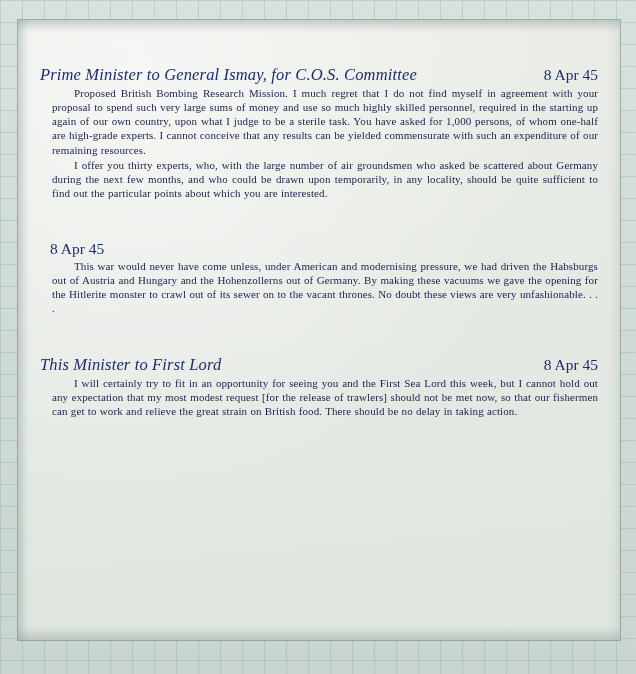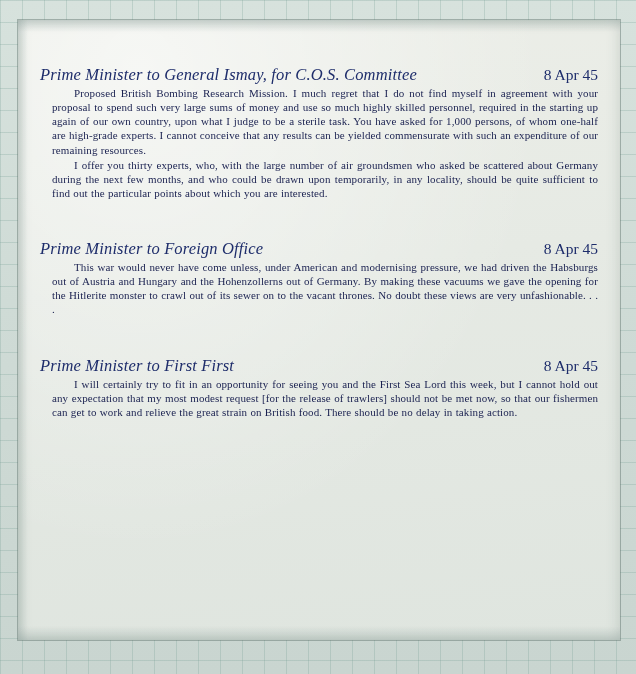--- a/index.html
+++ b/index.html
@@ -117,29 +117,28 @@
         <div class="entry-head">
           <span class="entry-title">Prime Minister to General Ismay, for C.O.S. Committee</span>
           <span class="entry-date">8 Apr 45</span>
         </div>
         <p class="para">Proposed British Bombing Research Mission.  I much regret that I do not find myself in agreement with your proposal to spend such very large sums of money and use so much highly skilled personnel, required in the starting up again of our own country, upon what I judge to be a sterile task.  You have asked for 1,000 persons, of whom one-half are high-grade experts.  I cannot conceive that any results can be yielded commensurate with such an expenditure of our remaining resources.</p>
         <p class="para">I offer you thirty experts, who, with the large number of air groundsmen who asked be scattered about Germany during the next few months, and who could be drawn upon temporarily, in any locality, should be quite sufficient to find out the particular points about which you are interested.</p>
       </div>
 
       <div class="entry">
         <div class="entry-head">
-          <span class="entry-title">Prime Minister to Foreign Office</span>
           <span class="entry-date">8 Apr 45</span>
         </div>
         <p class="para">This war would never have come unless, under American and modernising pressure, we had driven the Habsburgs out of Austria and Hungary and the Hohenzollerns out of Germany.  By making these vacuums we gave the opening for the Hitlerite monster to crawl out of its sewer on to the vacant thrones.  No doubt these views are very unfashionable. . . .</p>
       </div>
 
       <div class="entry">
         <div class="entry-head">
-          <span class="entry-title">Prime Minister to First First</span>
+          <span class="entry-title">This Minister to First Lord</span>
           <span class="entry-date">8 Apr 45</span>
         </div>
         <p class="para">I will certainly try to fit in an opportunity for seeing you and the First Sea Lord this week, but I cannot hold out any expectation that my most modest request [for the release of trawlers] should not be met now, so that our fishermen can get to work and relieve the great strain on British food.  There should be no delay in taking action.</p>
       </div>
 
       <div class="smear smear-top"></div>
       <div class="smear smear-left"></div>
       <div class="smear smear-bottom"></div>
     </div>
   </div>

